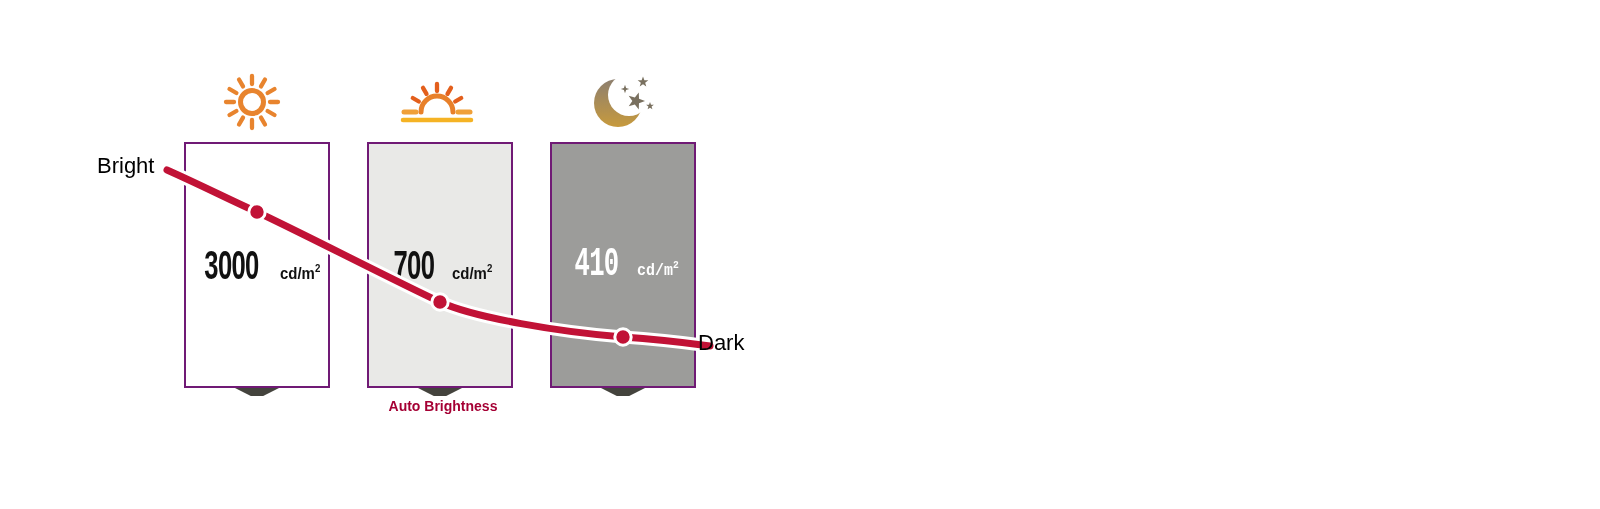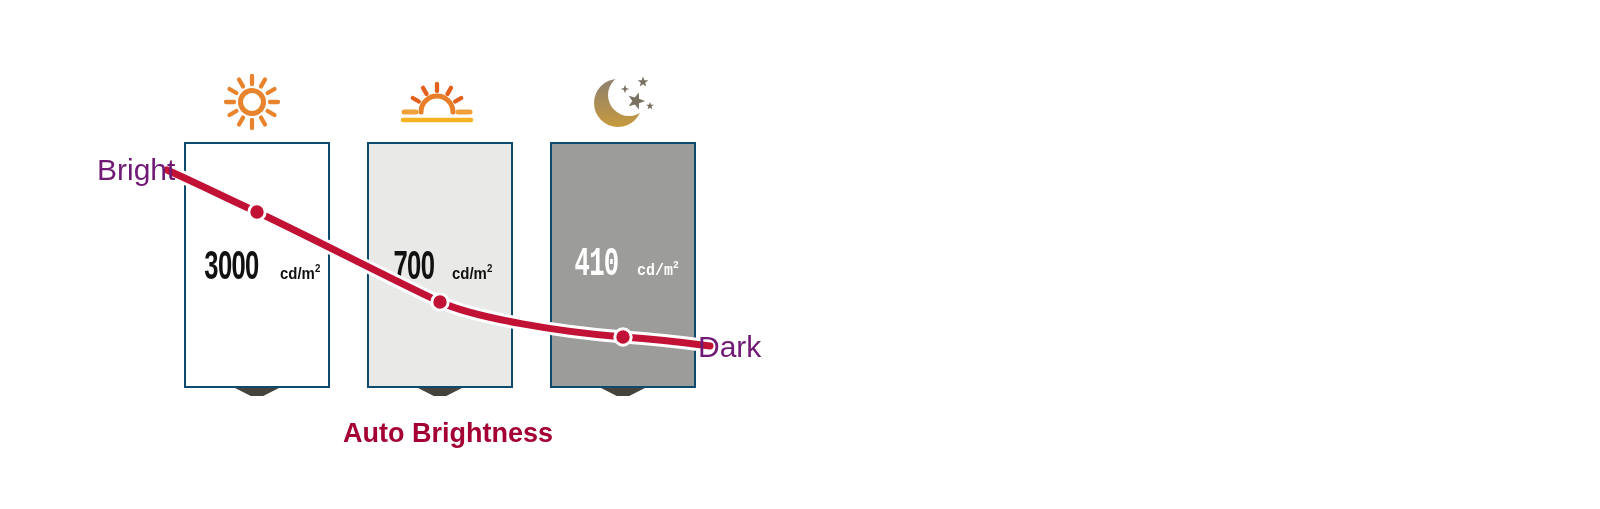--- a/index.html
+++ b/index.html
@@ -14,21 +14,21 @@
   .cond-icon{position:absolute;}
   .icon-sun{left:220px;top:70px;}
   .icon-sunrise{left:399px;top:72px;}
   .icon-moon{left:582px;top:66px;}
 
   
   .panel{
     position:absolute;
     top:142px;height:246px;width:146px;
     box-sizing:border-box;
-    border:2px solid #0c4a6e;
+    border:2px solid #701a75;
     display:flex;align-items:center;justify-content:center;
   }
   .panel-0{left:184px;background:#ffffff;}
   .panel-1{left:367px;background:#e9e9e7;}
   .panel-2{left:550px;background:#9c9c9a;font-family:Liberation Mono, monospace;}
 
   .value-wrap{display:flex;align-items:baseline;gap:6px;white-space:nowrap;}
   .value{
     display:inline-block;
     font-size:40px;font-weight:bold;line-height:1;
@@ -54,33 +54,32 @@
   .stand-0{left:235px;}
   .stand-1{left:418px;}
   .stand-2{left:601px;}
 
   
   .curve-svg{position:absolute;left:0;top:0;pointer-events:none;}
 
   
   .side-label{
     position:absolute;
-    font-size:30px;color:#701a75;line-height:1;
+    font-size:22px;color:#000000;line-height:1;
     white-space:nowrap;
   }
   .label-bright{left:97px;top:155px;}
   .label-dark{left:698px;top:332px;}
 
   
   .caption{
     position:absolute;left:343px;top:398px;width:200px;
     text-align:center;
-    font-size:27px;font-weight:bold;color:#a50034;
+    font-size:14px;font-weight:bold;color:#a50034;
     white-space:nowrap;
-    margin-top:20px;
   }
 </style>
 </head>
 <body>
 
 <div class="canvas">
 
   <svg class="cond-icon icon-sun" width="64" height="64" viewBox="0 0 64 64">
     <g stroke="#e8842e" stroke-width="4.3" stroke-linecap="round">
       <line x1="50" y1="32" x2="58" y2="32"></line>

